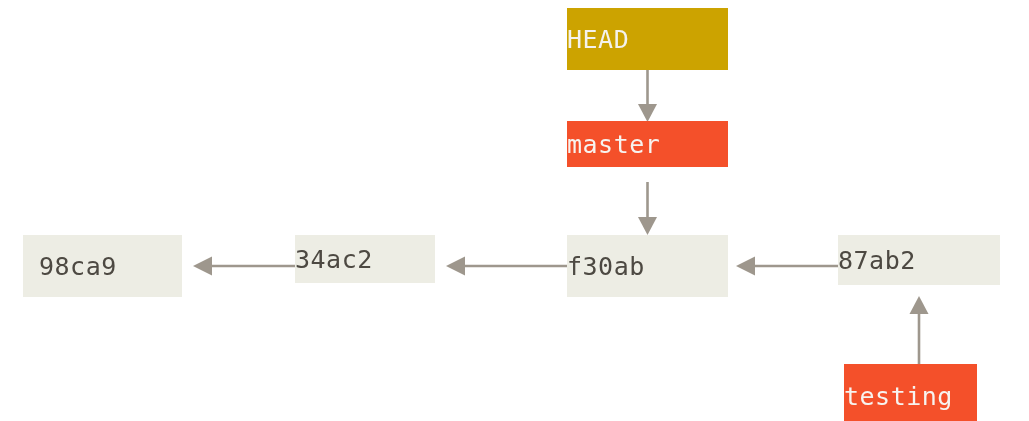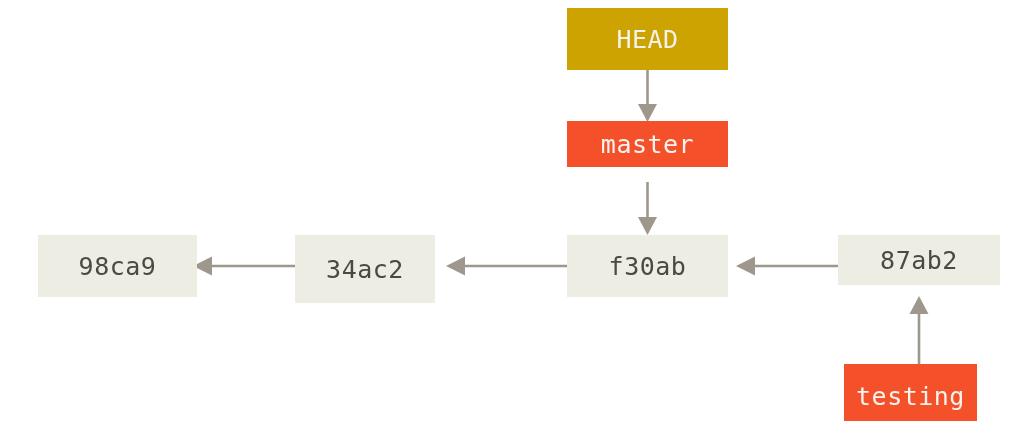--- a/index.html
+++ b/index.html
@@ -24,21 +24,20 @@
     top: 0;
     width: 1029px;
     height: 421px;
     pointer-events: none;
   }
   .node {
     position: absolute;
     box-sizing: border-box;
     display: flex;
     align-items: center;
-    justify-content: center;
     font-family: "DejaVu Sans Mono", monospace;
     font-size: 25px;
     letter-spacing: 0.5px;
     white-space: nowrap;
     user-select: none;
   }
   .node.commit {
     background: #EDEDE4;
     color: #4D4942;
   }
@@ -98,25 +97,25 @@
   </svg>
 
   <div class="node head" style="left:567px; top:8px; width:161px; height:62px;">
     <span>HEAD</span>
   </div>
 
   <div class="node branch" style="left:567px; top:121px; width:161px; height:46px;">
     <span>master</span>
   </div>
 
-  <div class="node commit" style="left:38px; top:235px; width:159px; height:62px;">
+  <div class="node commit" style="left:23px; top:235px; width:159px; height:62px;padding-left:16px;">
     <span>98ca9</span>
   </div>
 
-  <div class="node commit" style="left:295px; top:235px; width:140px; height:68px;">
+  <div class="node commit" style="left:295px; top:235px; width:140px; height:48px;">
     <span>34ac2</span>
   </div>
 
   <div class="node commit" style="left:567px; top:235px; width:161px; height:62px;">
     <span>f30ab</span>
   </div>
 
   <div class="node commit" style="left:838px; top:235px; width:162px; height:50px;">
     <span>87ab2</span>
   </div>

